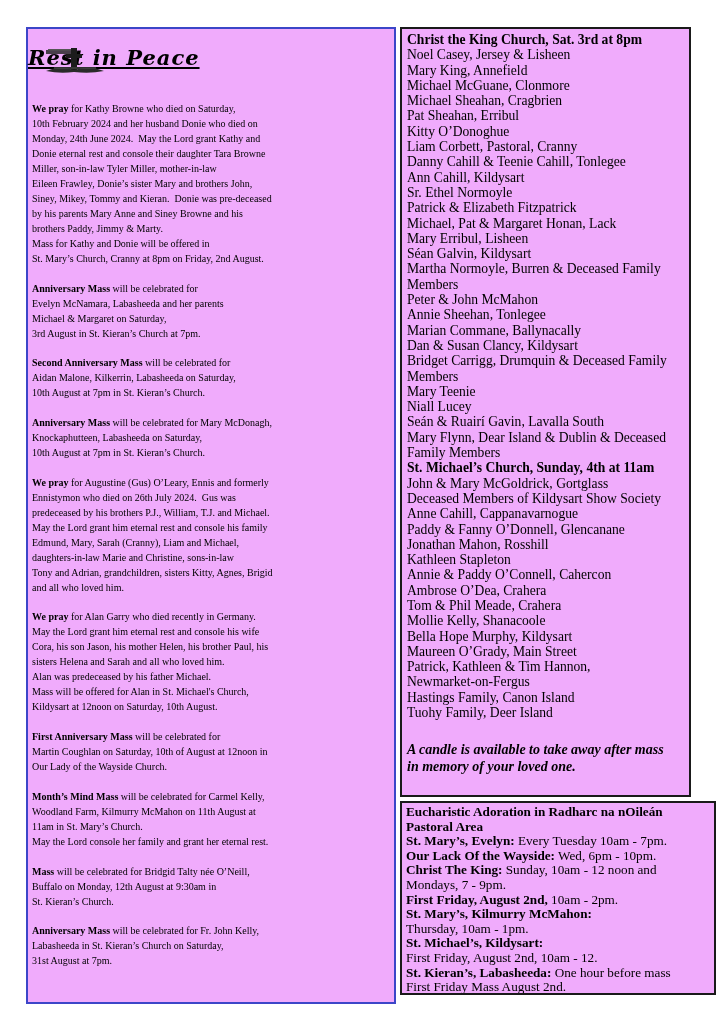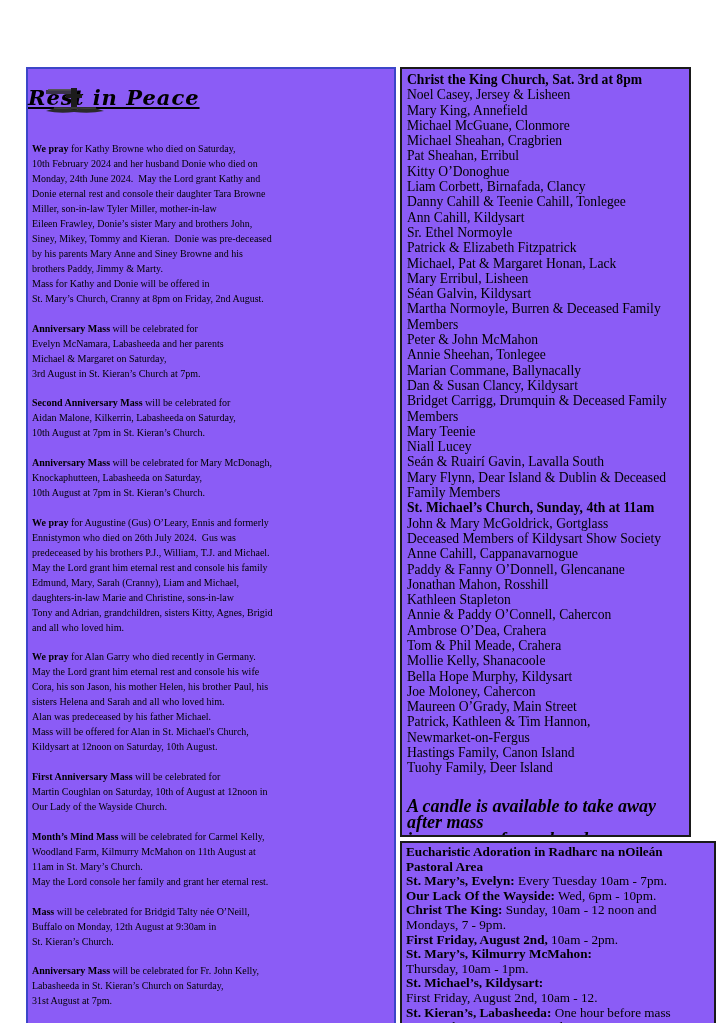--- a/index.html
+++ b/index.html
@@ -1,20 +1,20 @@
 <!DOCTYPE html>
 <html><head>
 <meta charset="utf-8">
 <style>
   html,body{margin:0;padding:0;}
   body{
     width:723px;height:1023px;position:relative;background:#ffffff;
     font-family:"Liberation Serif", serif;color:#000;overflow:hidden;
   }
-  .panel{position:absolute;box-sizing:border-box;background:#8b5cf6;margin-top:40px;}
+  .panel{position:absolute;box-sizing:border-box;background:#f0abfc;}
   
   .left-box{
     left:26px;top:27px;width:370px;height:977px;
     border:2px solid #3c46c8;
   }
   .lp-header{position:relative;height:50px;}
   .cross{position:absolute;left:16px;top:2px;}
   .lp-title{
     text-align:left;margin:16px 0 0;
     font-family:"DejaVu Serif", serif;font-style:italic;font-weight:bold;
@@ -26,21 +26,21 @@
   
   .rt-box{
     left:400px;top:27px;width:291px;height:770px;
     border:2px solid #1a1a1a;padding:3px 5px;
     font-size:13.6px;line-height:15.3px;overflow:hidden;
   }
   .line{white-space:nowrap;}
   .line.heading{font-weight:bold;}
   .candle-note{
     margin:22px 0 0;font-weight:bold;font-style:italic;
-    white-space:pre-line;font-size:18px;line-height:16.5px;
+    white-space:pre-line;font-size:14px;line-height:16.5px;
   }
   
   .rb-box{
     left:400px;top:801px;width:316px;height:194px;
     border:2px solid #1a1a1a;padding:2px 4px;
     font-size:13.2px;line-height:14.6px;overflow:hidden;
   }
   .sched-line{white-space:nowrap;}
   .sched-line b{font-weight:bold;}
 </style>
@@ -120,21 +120,21 @@
   <section class="panel rt-box">
     <div>
 
     <div class="line heading">Christ the King Church, Sat. 3rd at 8pm</div>
         <div class="line">Noel Casey, Jersey &amp; Lisheen</div>
         <div class="line">Mary King, Annefield</div>
         <div class="line">Michael McGuane, Clonmore</div>
         <div class="line">Michael Sheahan, Cragbrien</div>
         <div class="line">Pat Sheahan, Erribul</div>
         <div class="line">Kitty O’Donoghue</div>
-        <div class="line">Liam Corbett, Birnafada, Clancy</div>
+        <div class="line">Liam Corbett, Pastoral, Cranny</div>
         <div class="line">Danny Cahill &amp; Teenie Cahill, Tonlegee</div>
         <div class="line">Ann Cahill, Kildysart</div>
         <div class="line">Sr. Ethel Normoyle</div>
         <div class="line">Patrick &amp; Elizabeth Fitzpatrick</div>
         <div class="line">Michael, Pat &amp; Margaret Honan, Lack</div>
         <div class="line">Mary Erribul, Lisheen</div>
         <div class="line">Séan Galvin, Kildysart</div>
         <div class="line">Martha Normoyle, Burren &amp; Deceased Family</div>
         <div class="line">Members</div>
         <div class="line">Peter &amp; John McMahon</div>
@@ -153,21 +153,20 @@
         <div class="line">Deceased Members of Kildysart Show Society</div>
         <div class="line">Anne Cahill, Cappanavarnogue</div>
         <div class="line">Paddy &amp; Fanny O’Donnell, Glencanane</div>
         <div class="line">Jonathan Mahon, Rosshill</div>
         <div class="line">Kathleen Stapleton</div>
         <div class="line">Annie &amp; Paddy O’Connell, Cahercon</div>
         <div class="line">Ambrose O’Dea, Crahera</div>
         <div class="line">Tom &amp; Phil Meade, Crahera</div>
         <div class="line">Mollie Kelly, Shanacoole</div>
         <div class="line">Bella Hope Murphy, Kildysart</div>
-        <div class="line">Joe Moloney, Cahercon</div>
         <div class="line">Maureen O’Grady, Main Street</div>
         <div class="line">Patrick, Kathleen &amp; Tim Hannon,</div>
         <div class="line">Newmarket-on-Fergus</div>
         <div class="line">Hastings Family, Canon Island</div>
         <div class="line">Tuohy Family, Deer Island</div>
       </div>
     <p class="candle-note">A candle is available to take away after mass
 in memory of your loved one.</p>
   </section>
 

